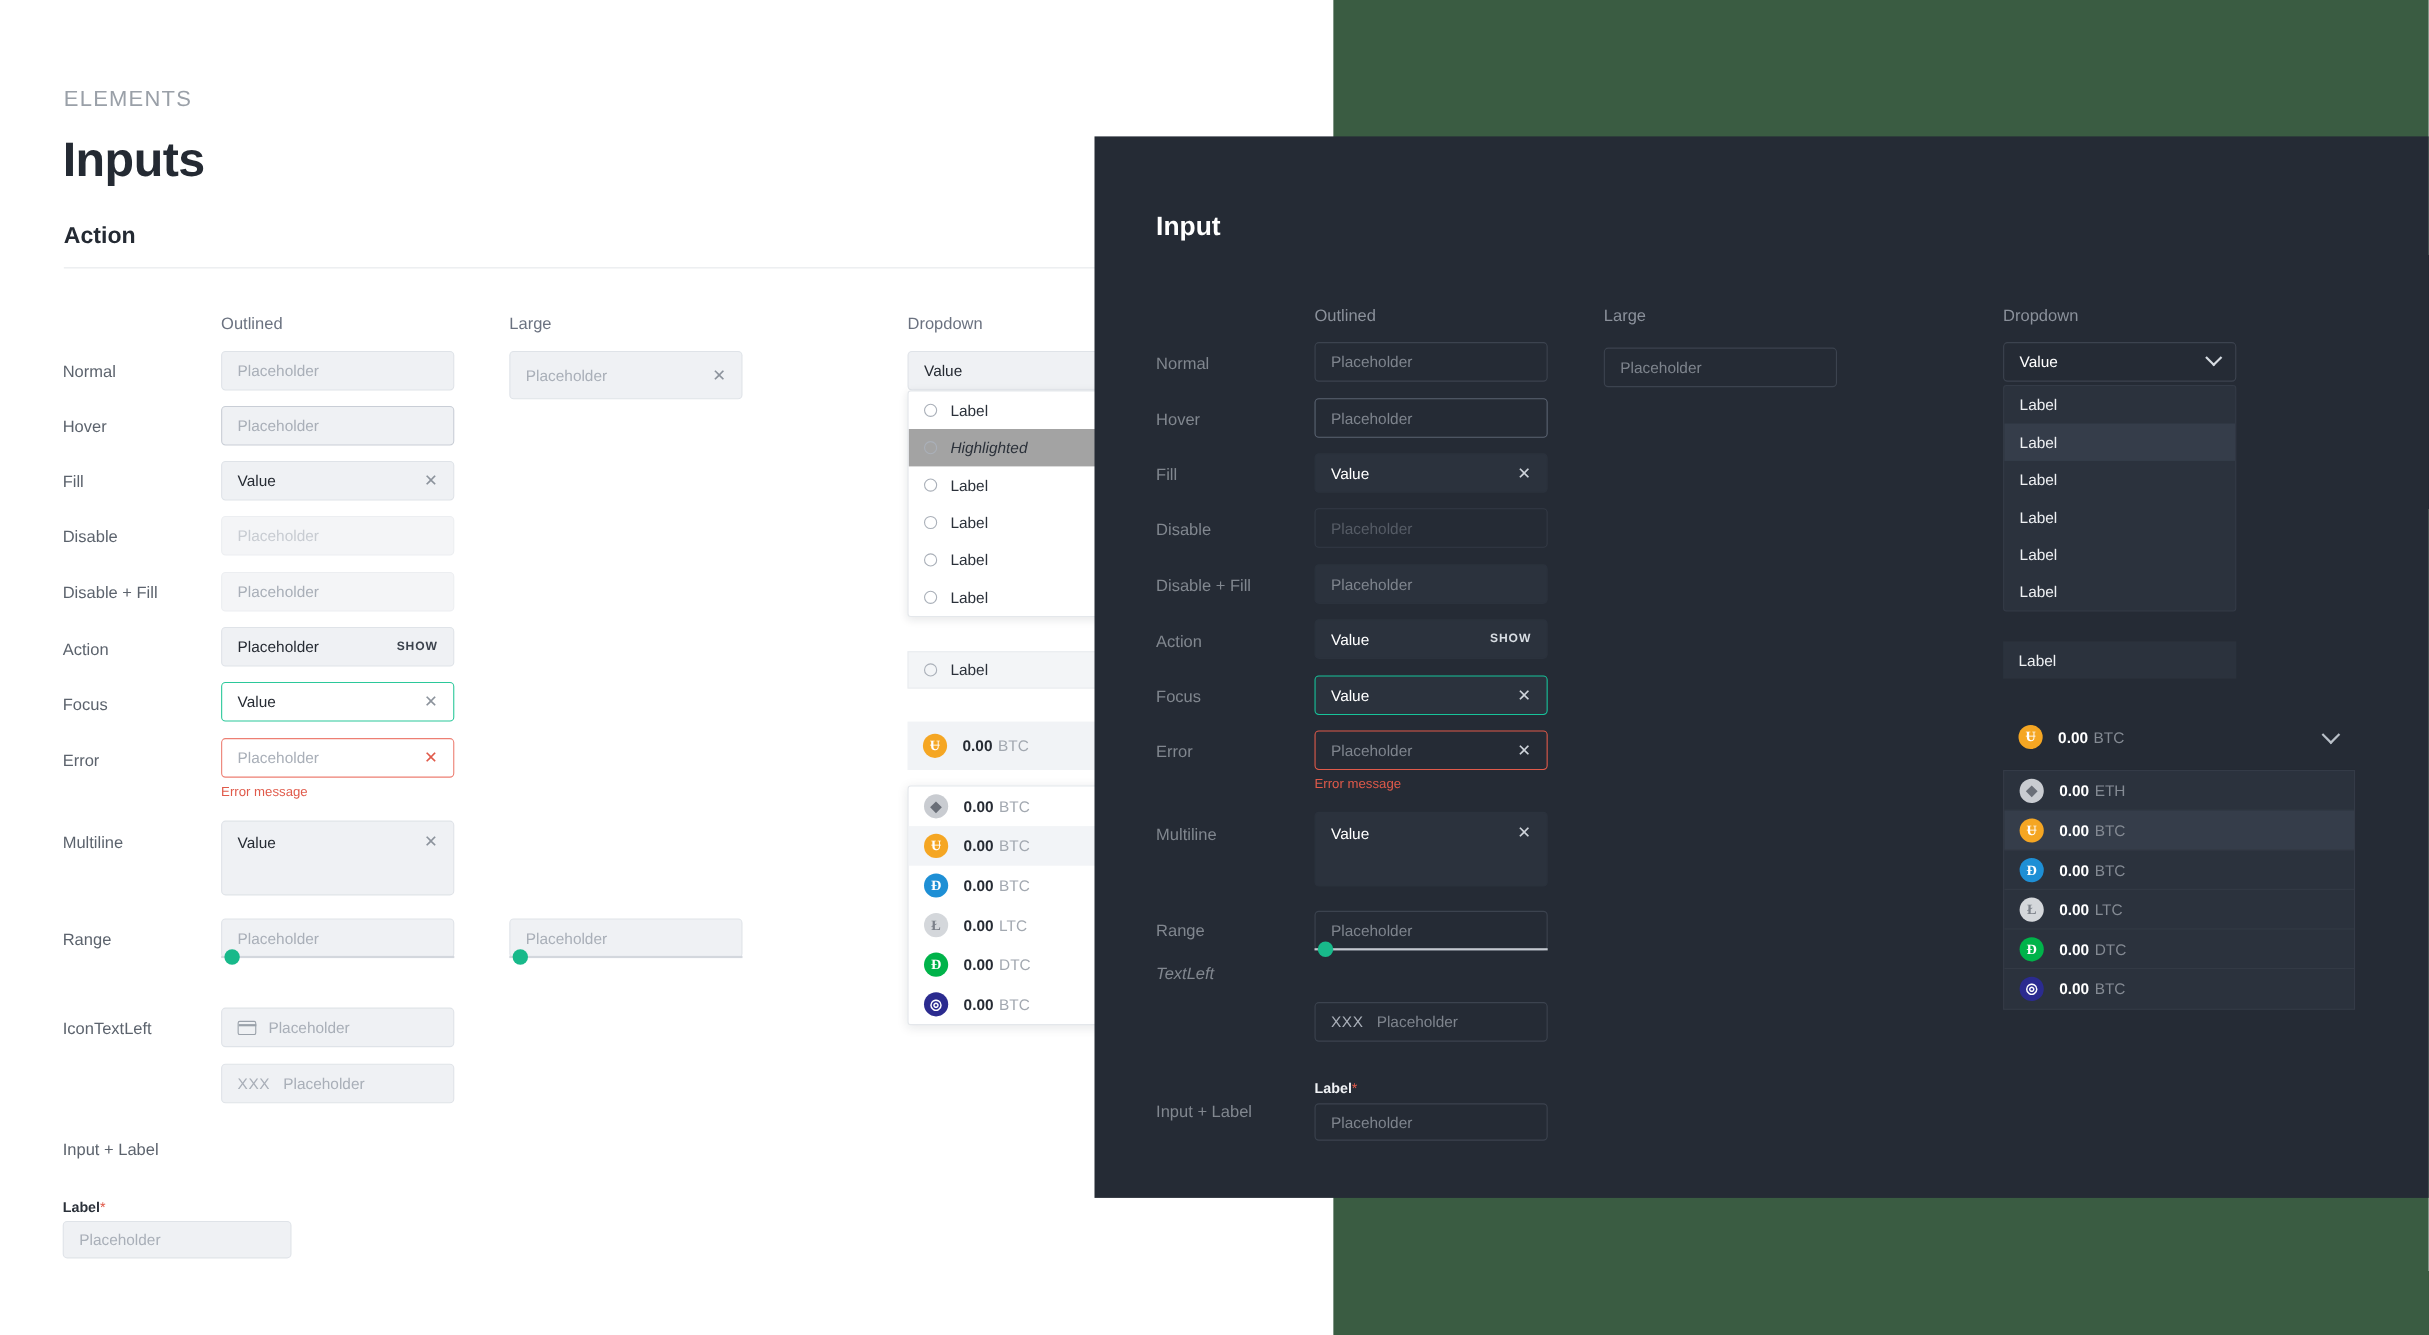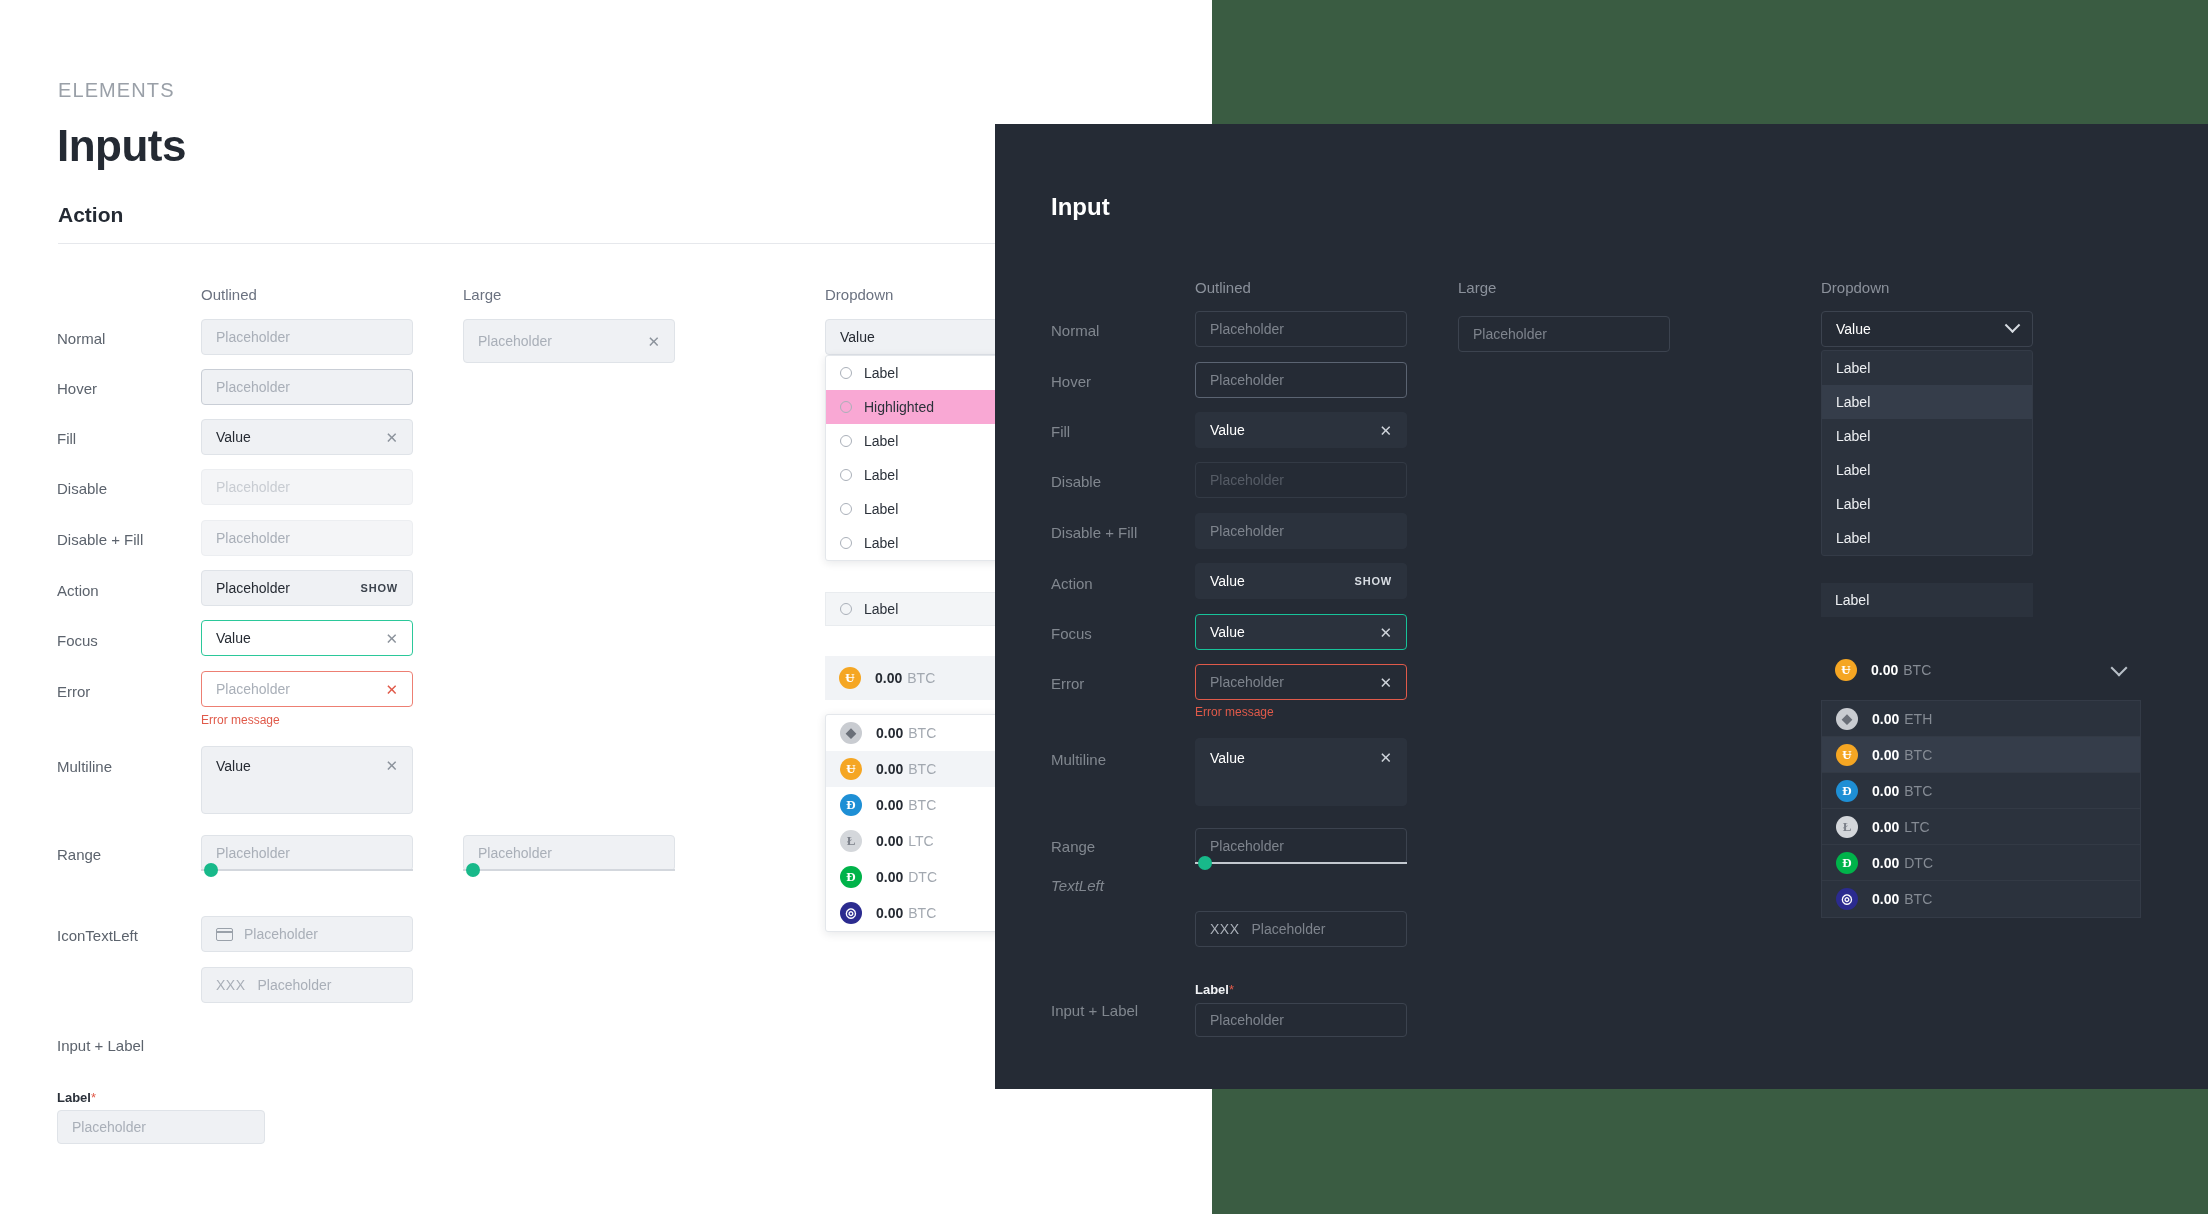--- a/index.html
+++ b/index.html
@@ -134,21 +134,21 @@
     border: 1px solid #e4e7eb;
     border-radius: 3px;
     box-shadow: 0 2px 8px rgba(20,25,35,0.10);
     overflow: hidden;
   }
   .dd-row {
     display: flex; align-items: center;
     height: 34px; padding: 0 14px;
     font-size: 14px; color: #2b313a;
   }
-  .dd-row.hl { background: #f9a8d4; }
+  .dd-row.hl { background: #a3a3a3; font-style: italic; }
   .radio {
     width: 12px; height: 12px; border-radius: 50%;
     border: 1.4px solid #aab0b9; margin-right: 12px; flex: none;
   }
 
   
   .solo-chip {
     position: absolute; background: #f3f5f7;
     border: 1px solid #e9ecef;
     display: flex; align-items: center;

